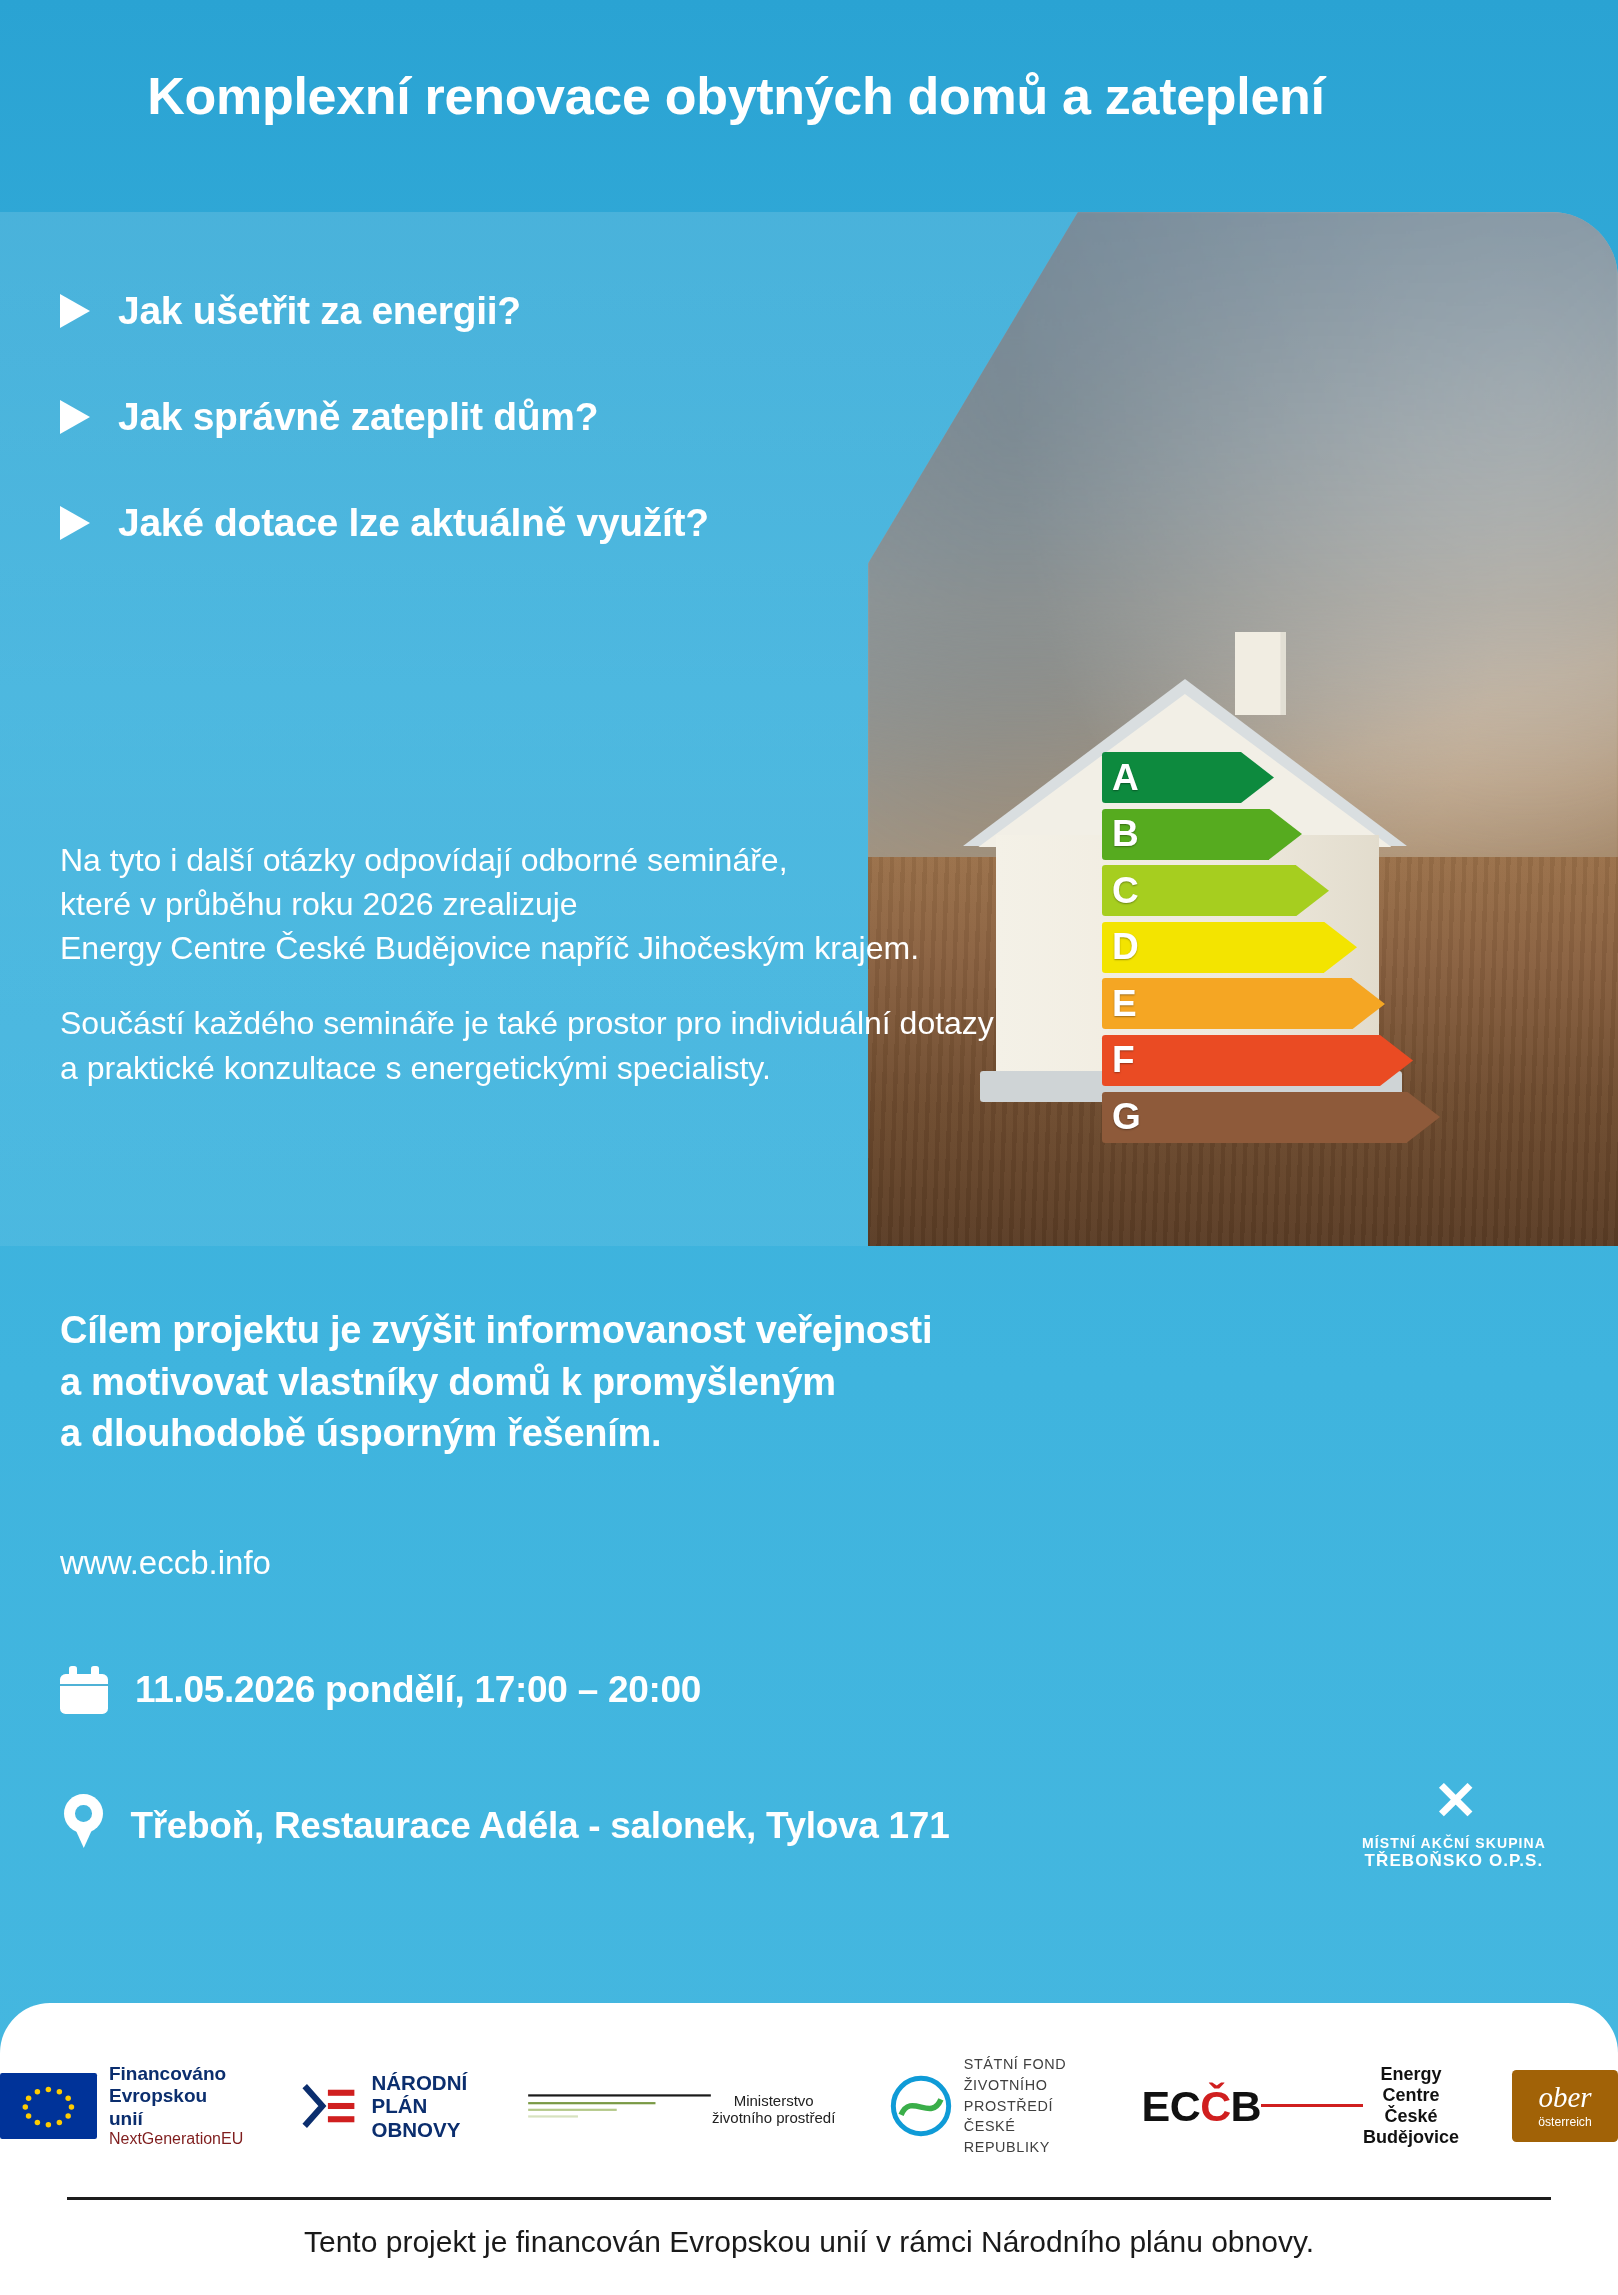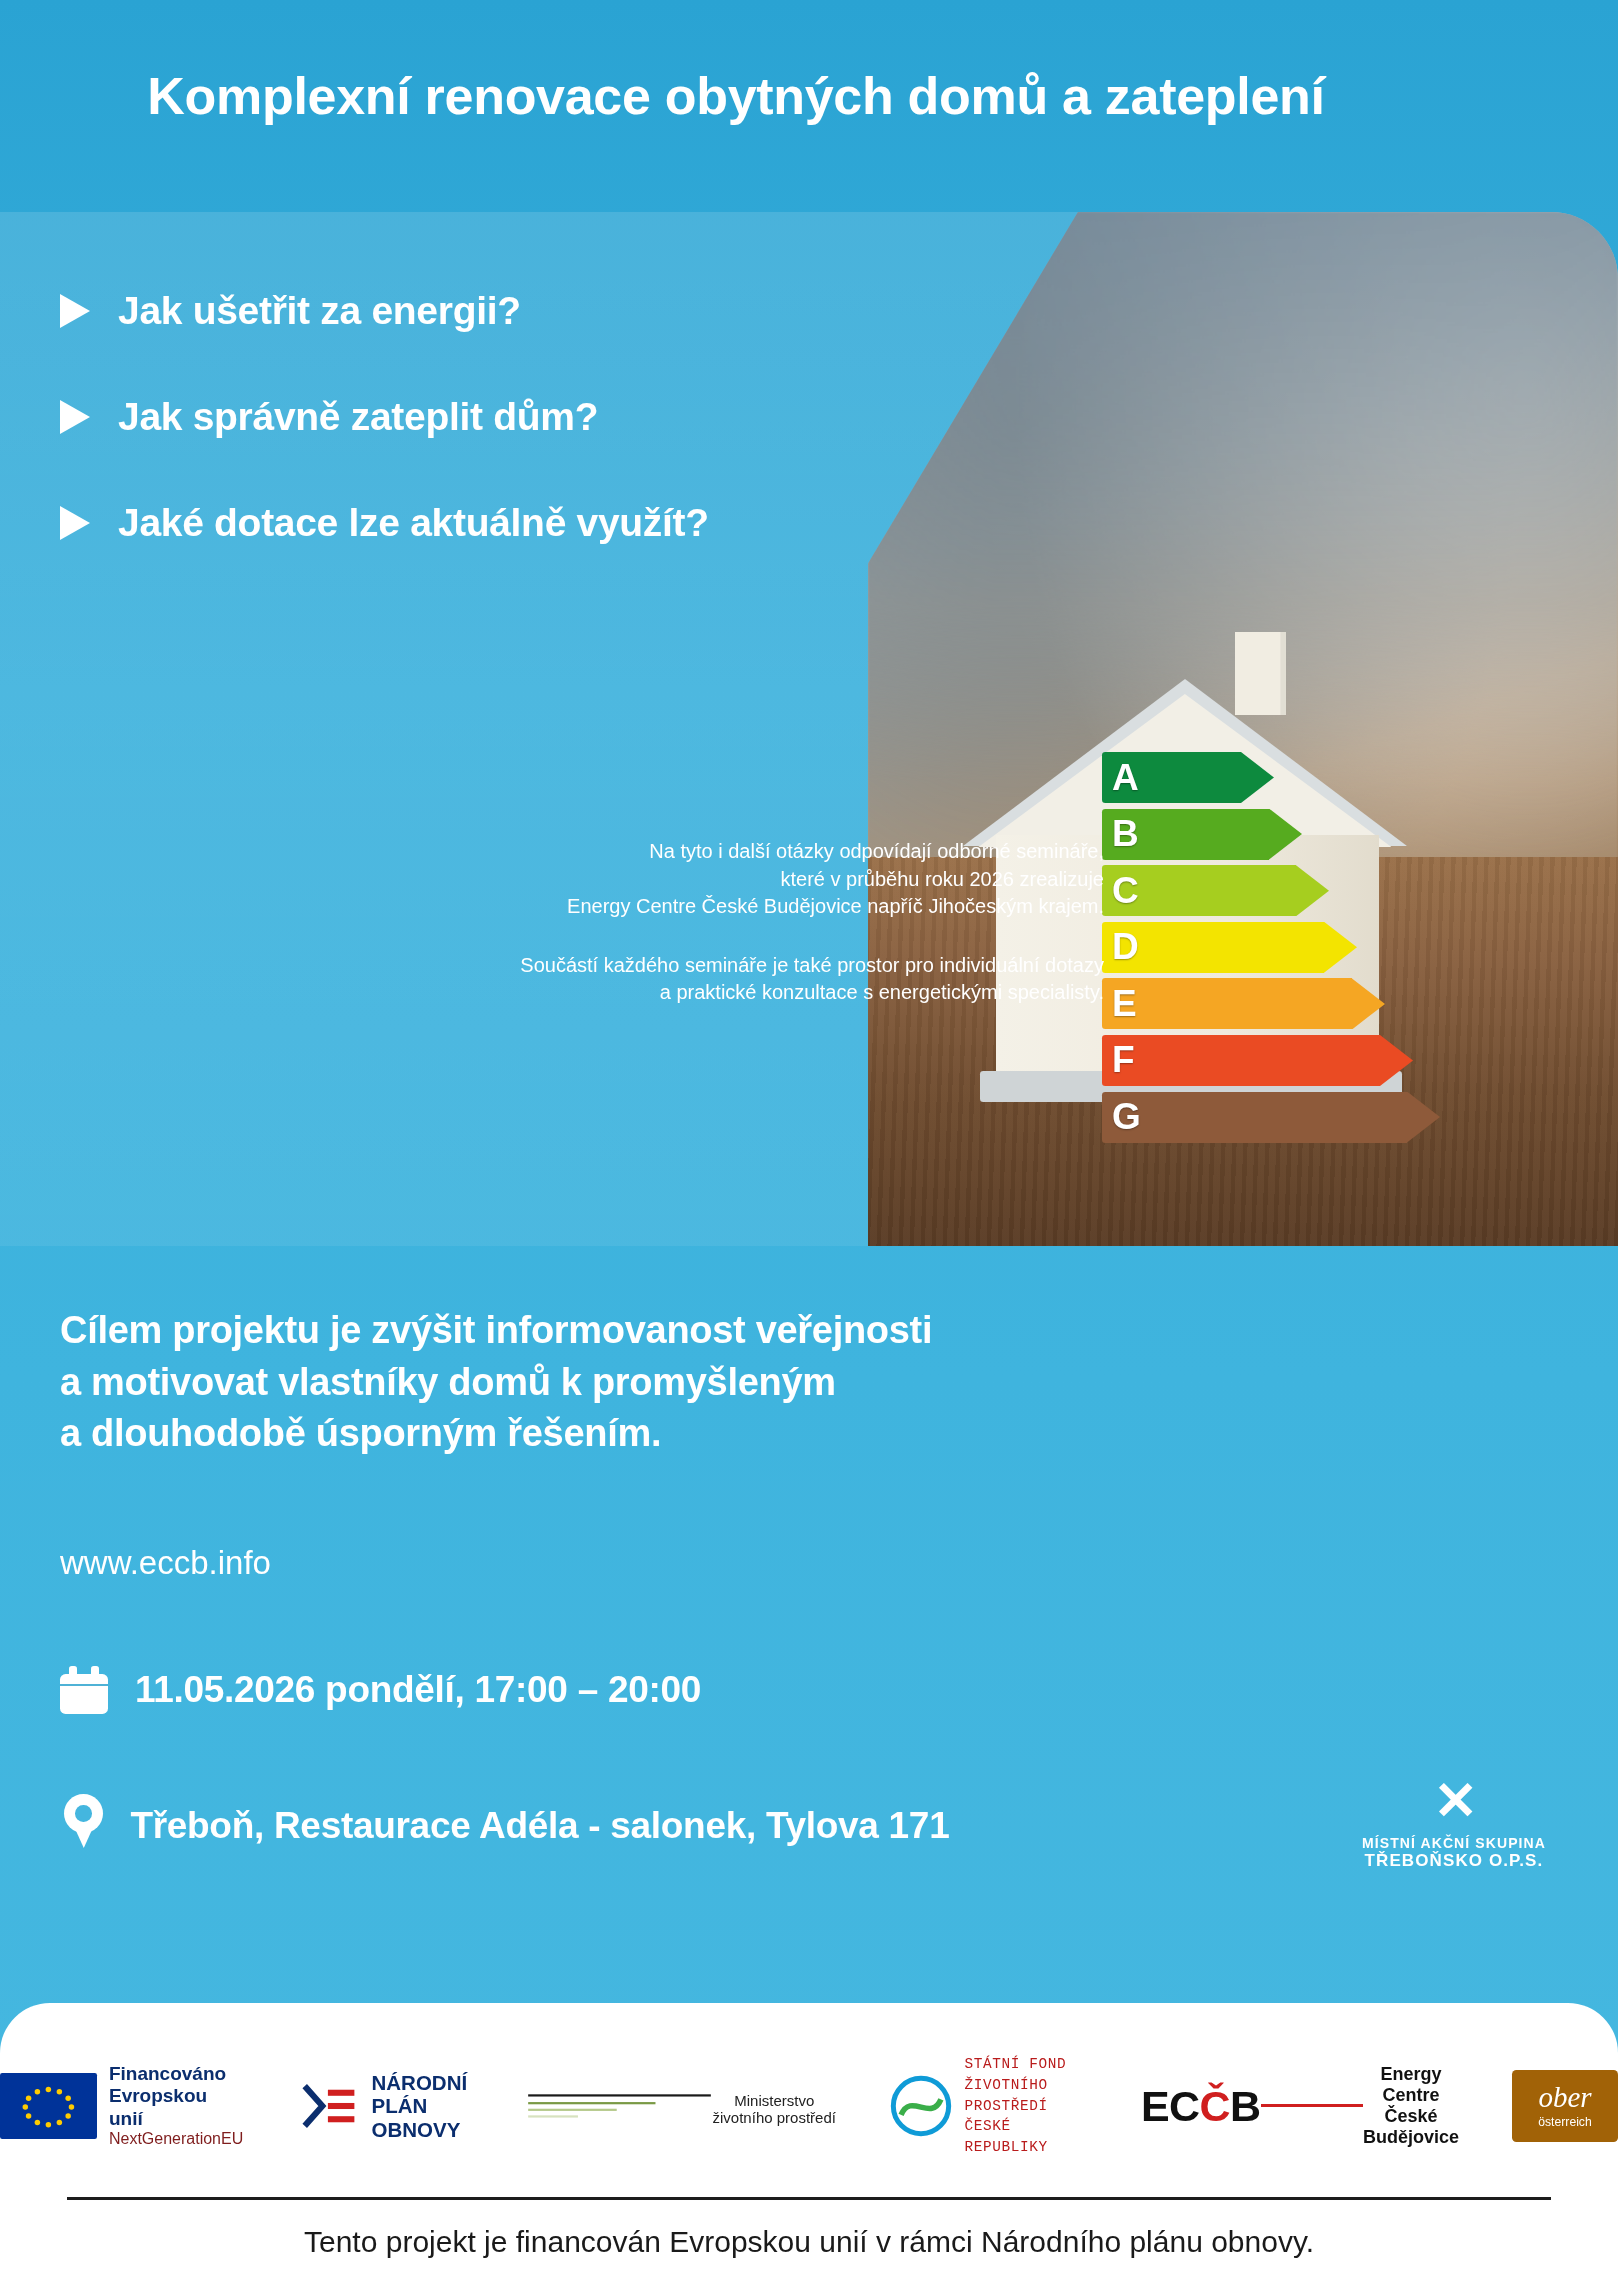--- a/index.html
+++ b/index.html
@@ -190,23 +190,22 @@
     letter-spacing: -0.3px;
   }
 
   
   .paras {
     position: absolute;
     top: 838px;
     left: 60px;
     width: 1044px;
     color: #ffffff;
-    font-size: 20px;
+    font-size: 32px;
     line-height: 1.38;
-    text-align: right;
   }
   .paras p { margin-bottom: 31px; }
 
   
   .goal {
     position: absolute;
     top: 1305px;
     left: 60px;
     width: 1166px;
     color: #ffffff;
@@ -326,21 +325,21 @@
   .npo-mark { width: 64px; height: 64px; position: relative; margin-right: 10px; }
   .npo-text { color: #0b2e6e; font-size: 20.5px; font-weight: bold; line-height: 1.15; }
 
   
   .mzp { text-align: center; }
   .mzp .bars { width: 183px; height: 31px; position: relative; }
   .mzp .t { color: #222; font-size: 15px; margin-top: 6.7px; }
 
   
   .sfzp-mark { width: 62px; height: 62px; margin-right: 12.2px; position: relative; }
-  .sfzp-text { color: #b91c1c; font-size: 14.4px; line-height: 1.45; letter-spacing: 0.6px; font-family: Liberation Mono, monospace; }
+  .sfzp-text { color: #404040; font-size: 14.4px; line-height: 1.45; letter-spacing: 0.6px; }
 
   
   .eccb { text-align: center; }
   .eccb .big { font-size: 43px; font-weight: bold; color: #111; letter-spacing: -0.6px; line-height: 1; }
   .eccb .big .red { color: #d01f1f; }
   .eccb .rule { width: 100%; height: 3.3px; background: #d01f1f; margin: 5.6px 0 6.7px; }
   .eccb .sub { font-size: 18px; font-weight: bold; color: #111; }
 
   
   .ober {

